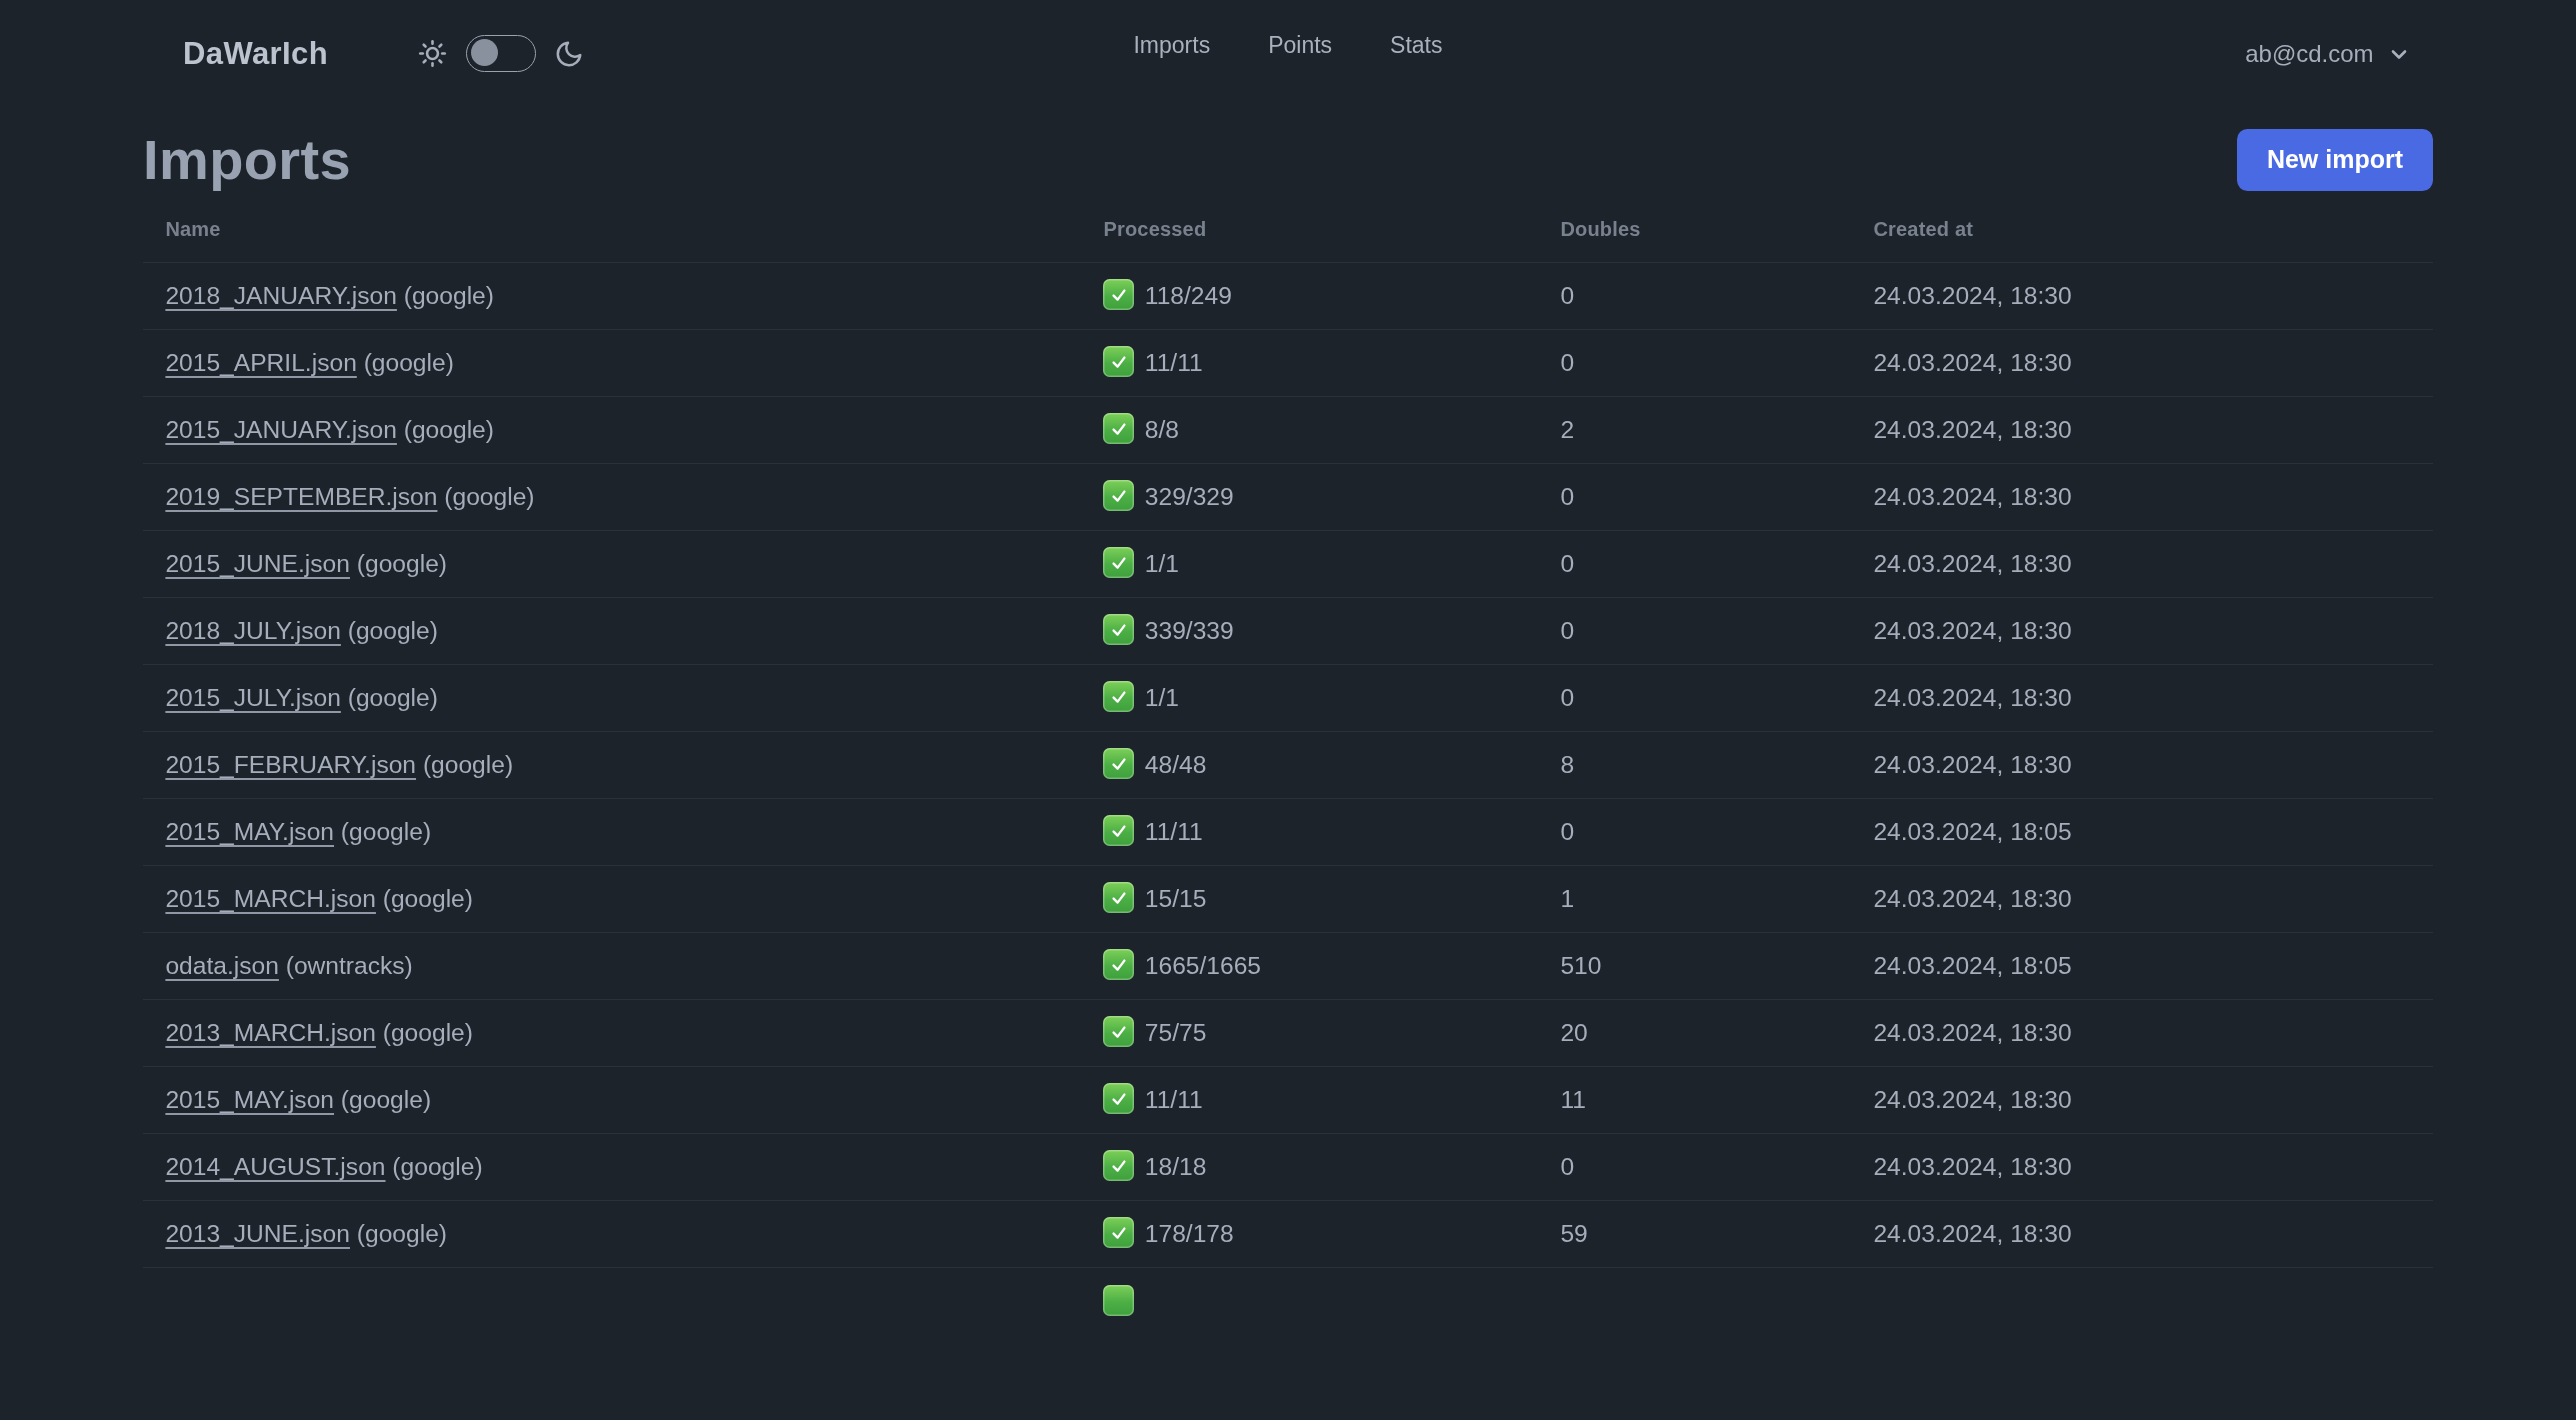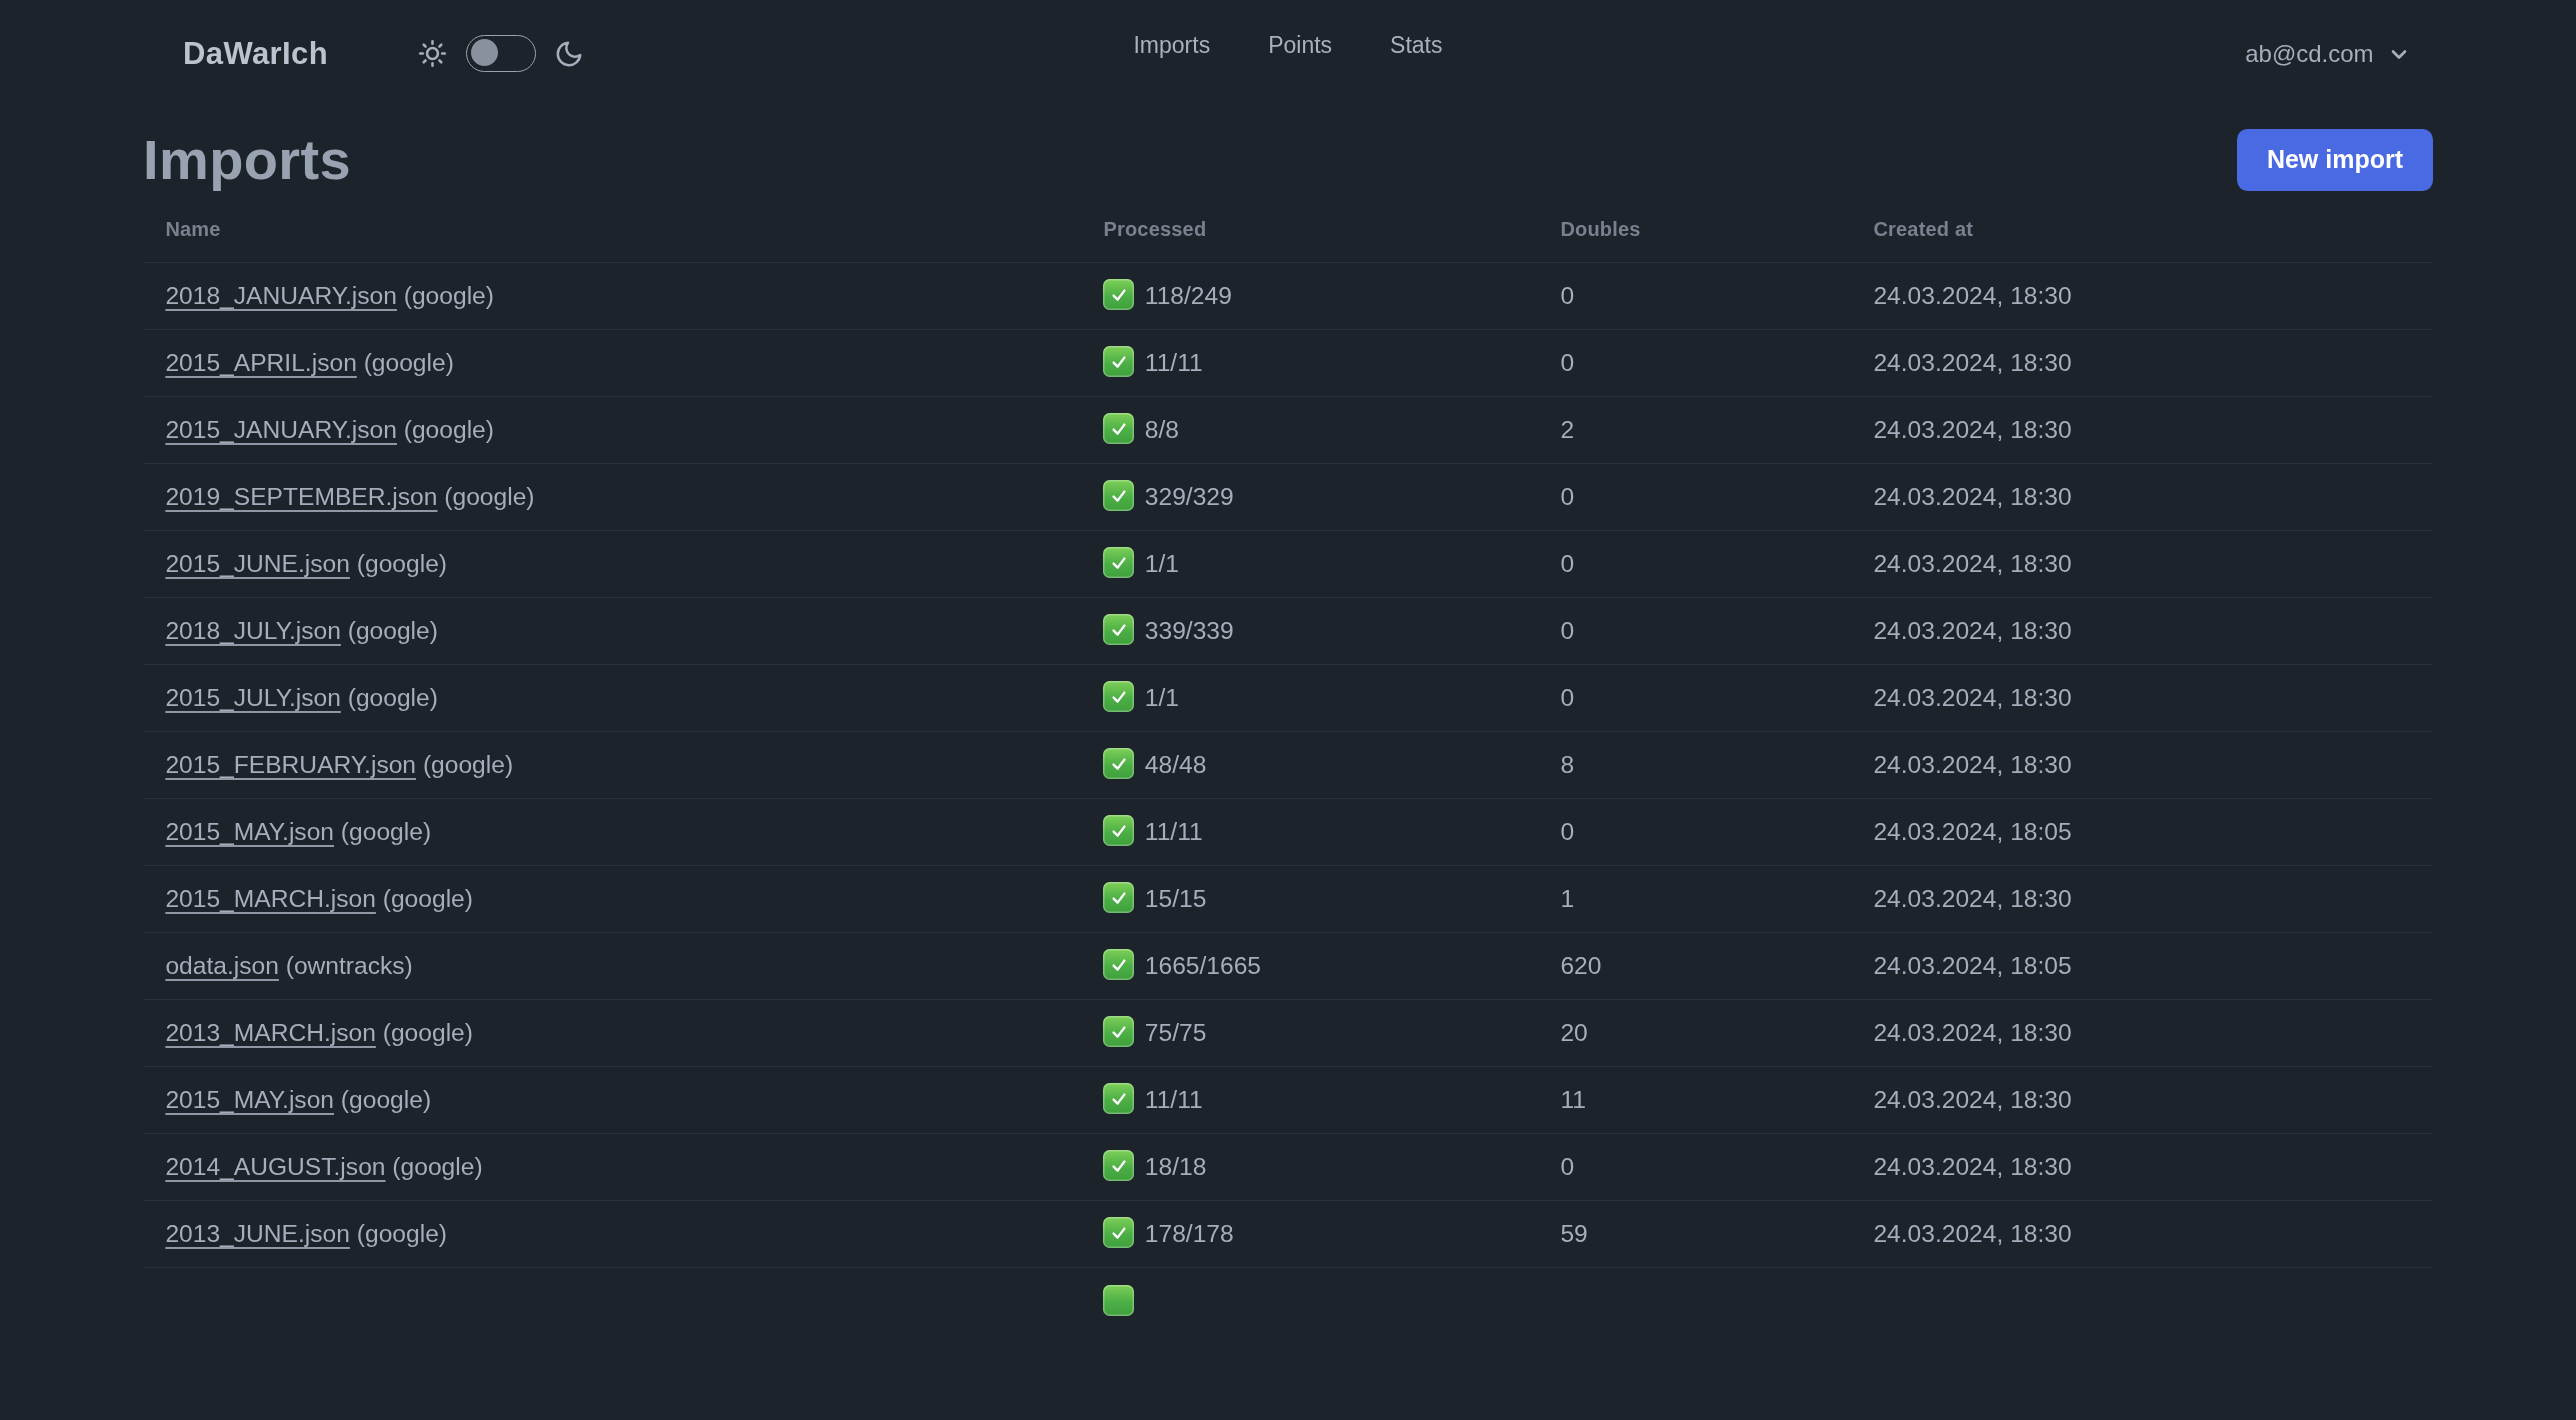--- a/index.html
+++ b/index.html
@@ -375,21 +375,21 @@
     <td>
       <a class="file-link">odata.json</a><span class="src-label"> (owntracks)</span>
     </td>
     <td>
       <span class="check-badge">
         <svg width="20" height="20" viewBox="0 0 20 20" fill="none" stroke="#ffffff" stroke-width="2.4" stroke-linecap="round" stroke-linejoin="round">
           <polyline points="4.6,10.6 8.6,14.6 15.4,5.6"></polyline>
         </svg>
       </span><span>1665/1665</span>
     </td>
-    <td><span>620</span></td>
+    <td><span>510</span></td>
     <td><span>24.03.2024, 18:05</span></td>
   </tr>
 
 
   <tr>
     <td>
       <a class="file-link">2013_MARCH.json</a><span class="src-label"> (google)</span>
     </td>
     <td>
       <span class="check-badge">

